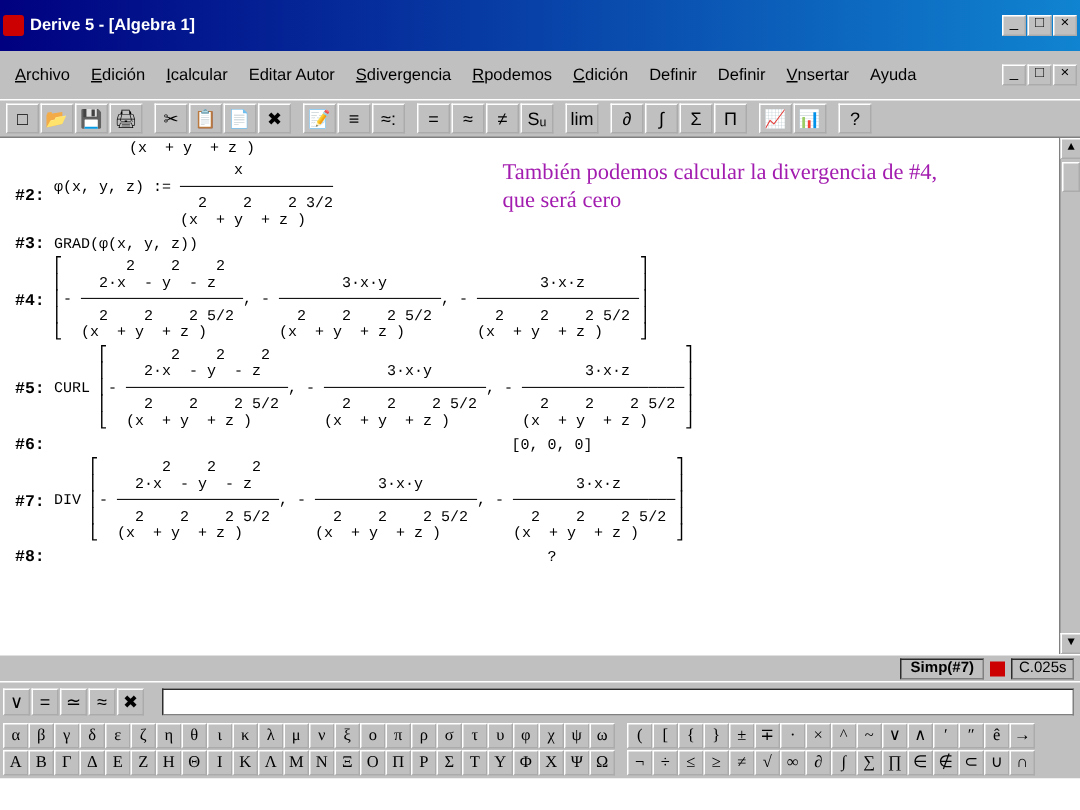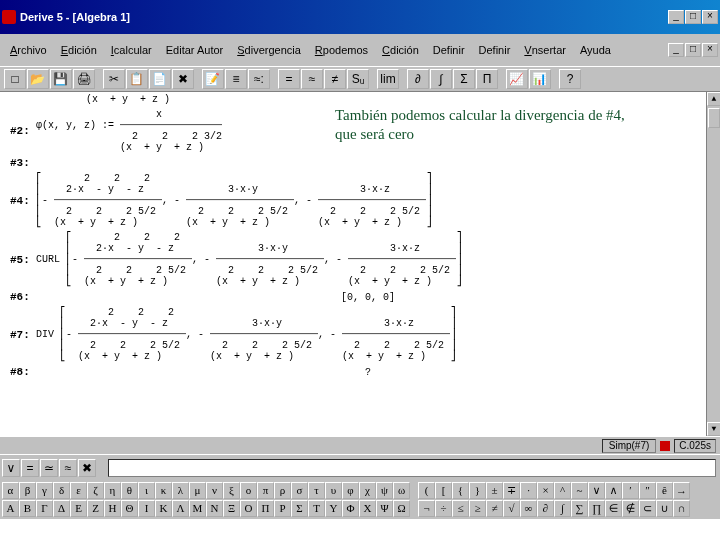--- a/index.html
+++ b/index.html
@@ -23,24 +23,24 @@
   .workspace { background: #fff; height: 344px; overflow: hidden; position: relative; font-family: "Courier New", monospace; font-size: 11px; }
   .scrollbar-v { position: absolute; right: 0; top: 0; width: 14px; height: 100%; background: #c0c0c0; border-left: 1px solid #808080; }
   .sb-btn { width: 14px; height: 14px; background: #c0c0c0; border: 1px outset #fff; font-size: 8px; text-align: center; line-height: 12px; }
   .sb-thumb { width: 12px; height: 20px; background: #c0c0c0; border: 1px outset #fff; margin: 1px; }
   
   .row { display: flex; align-items: center; padding: 2px 0; }
   .label { width: 36px; font-weight: bold; padding-left: 10px; font-size: 11px; }
   .expr { flex: 1; white-space: pre; font-size: 10px; line-height: 11px; }
   .expr-center { text-align: center; padding-right: 20px; }
   
-  .annotation { position: absolute; top: 14px; left: 335px; width: 300px; font-family: "Times New Roman", serif; font-size: 15px; color: #14532d; line-height: 1.25; }
+  .annotation { position: absolute; top: 14px; left: 335px; width: 300px; font-family: "Times New Roman", serif; font-size: 15px; color: #a21caf; line-height: 1.25; }
   
   .statusbar { background: #c0c0c0; height: 18px; border-top: 1px solid #fff; display: flex; align-items: center; padding: 0 4px; font-size: 10px; }
-  .status-panel { border: 1px inset #808080; padding: 0 6px; height: 14px; line-height: 12px; margin-left: auto; background: #c0c0c0; font-weight: normal; }
+  .status-panel { border: 1px inset #808080; padding: 0 6px; height: 14px; line-height: 12px; margin-left: auto; background: #c0c0c0; font-weight: bold; }
   .status-ind { width: 10px; height: 10px; background: #c00; margin: 0 4px; }
   .status-time { border: 1px inset #808080; padding: 0 4px; height: 14px; line-height: 12px; }
   
   .inputbar { background: #c0c0c0; height: 26px; border-top: 1px solid #fff; display: flex; align-items: center; padding: 2px; gap: 2px; }
   .ibtn { width: 18px; height: 18px; background: #c0c0c0; border: 1px outset #fff; font-size: 12px; text-align: center; line-height: 16px; }
   .input-field { flex: 1; height: 18px; background: #fff; border: 1px inset #808080; margin: 0 2px; }
   
   .greekbar { background: #c0c0c0; display: flex; padding: 2px; gap: 8px; }
   .greek-group { display: flex; flex-direction: column; gap: 1px; }
   .greek-row { display: flex; gap: 0; }
@@ -121,20 +121,21 @@
   <div id="rows">
       <div class="row">
         <div class="label">#2:</div>
         <div class="expr">                    x
 φ(x, y, z) := ─────────────────
                 2    2    2 3/2
               (x  + y  + z )</div>
       </div>
       <div class="row">
         <div class="label">#3:</div>
+        <div class="expr">GRAD(φ(x, y, z))</div>
       </div>
       <div class="row">
         <div class="label">#4:</div>
         <div class="expr">⎡       2    2    2                                              ⎤
 ⎢    2·x  - y  - z              3·x·y                 3·x·z      ⎥
 ⎢- ──────────────────, - ──────────────────, - ──────────────────⎥
 ⎢    2    2    2 5/2       2    2    2 5/2       2    2    2 5/2 ⎥
 ⎣  (x  + y  + z )        (x  + y  + z )        (x  + y  + z )    ⎦</div>
       </div>
       <div class="row">

